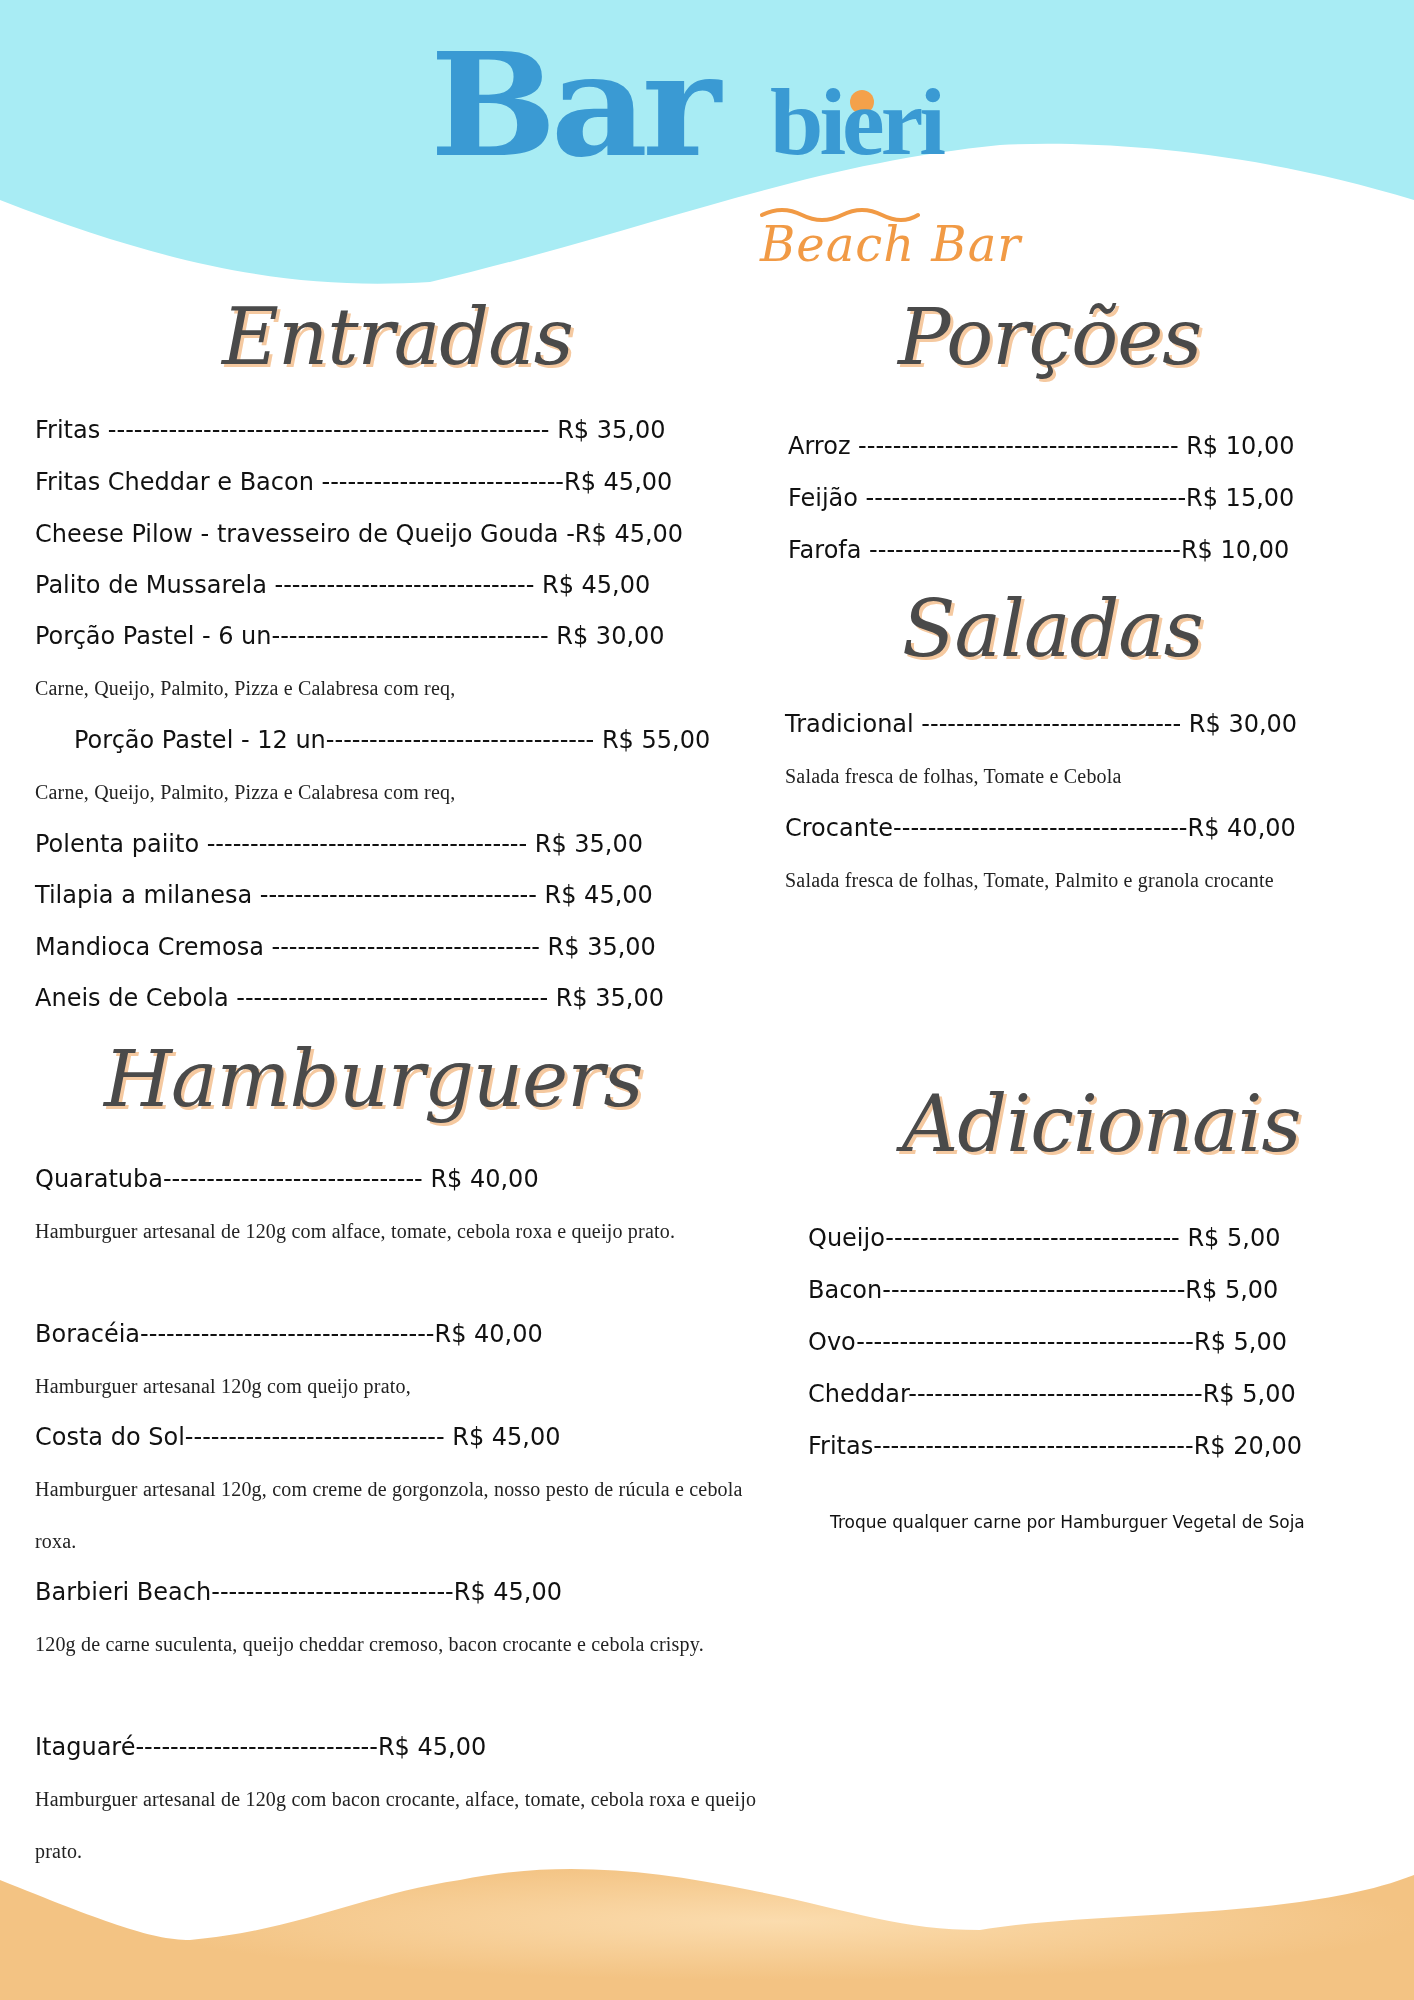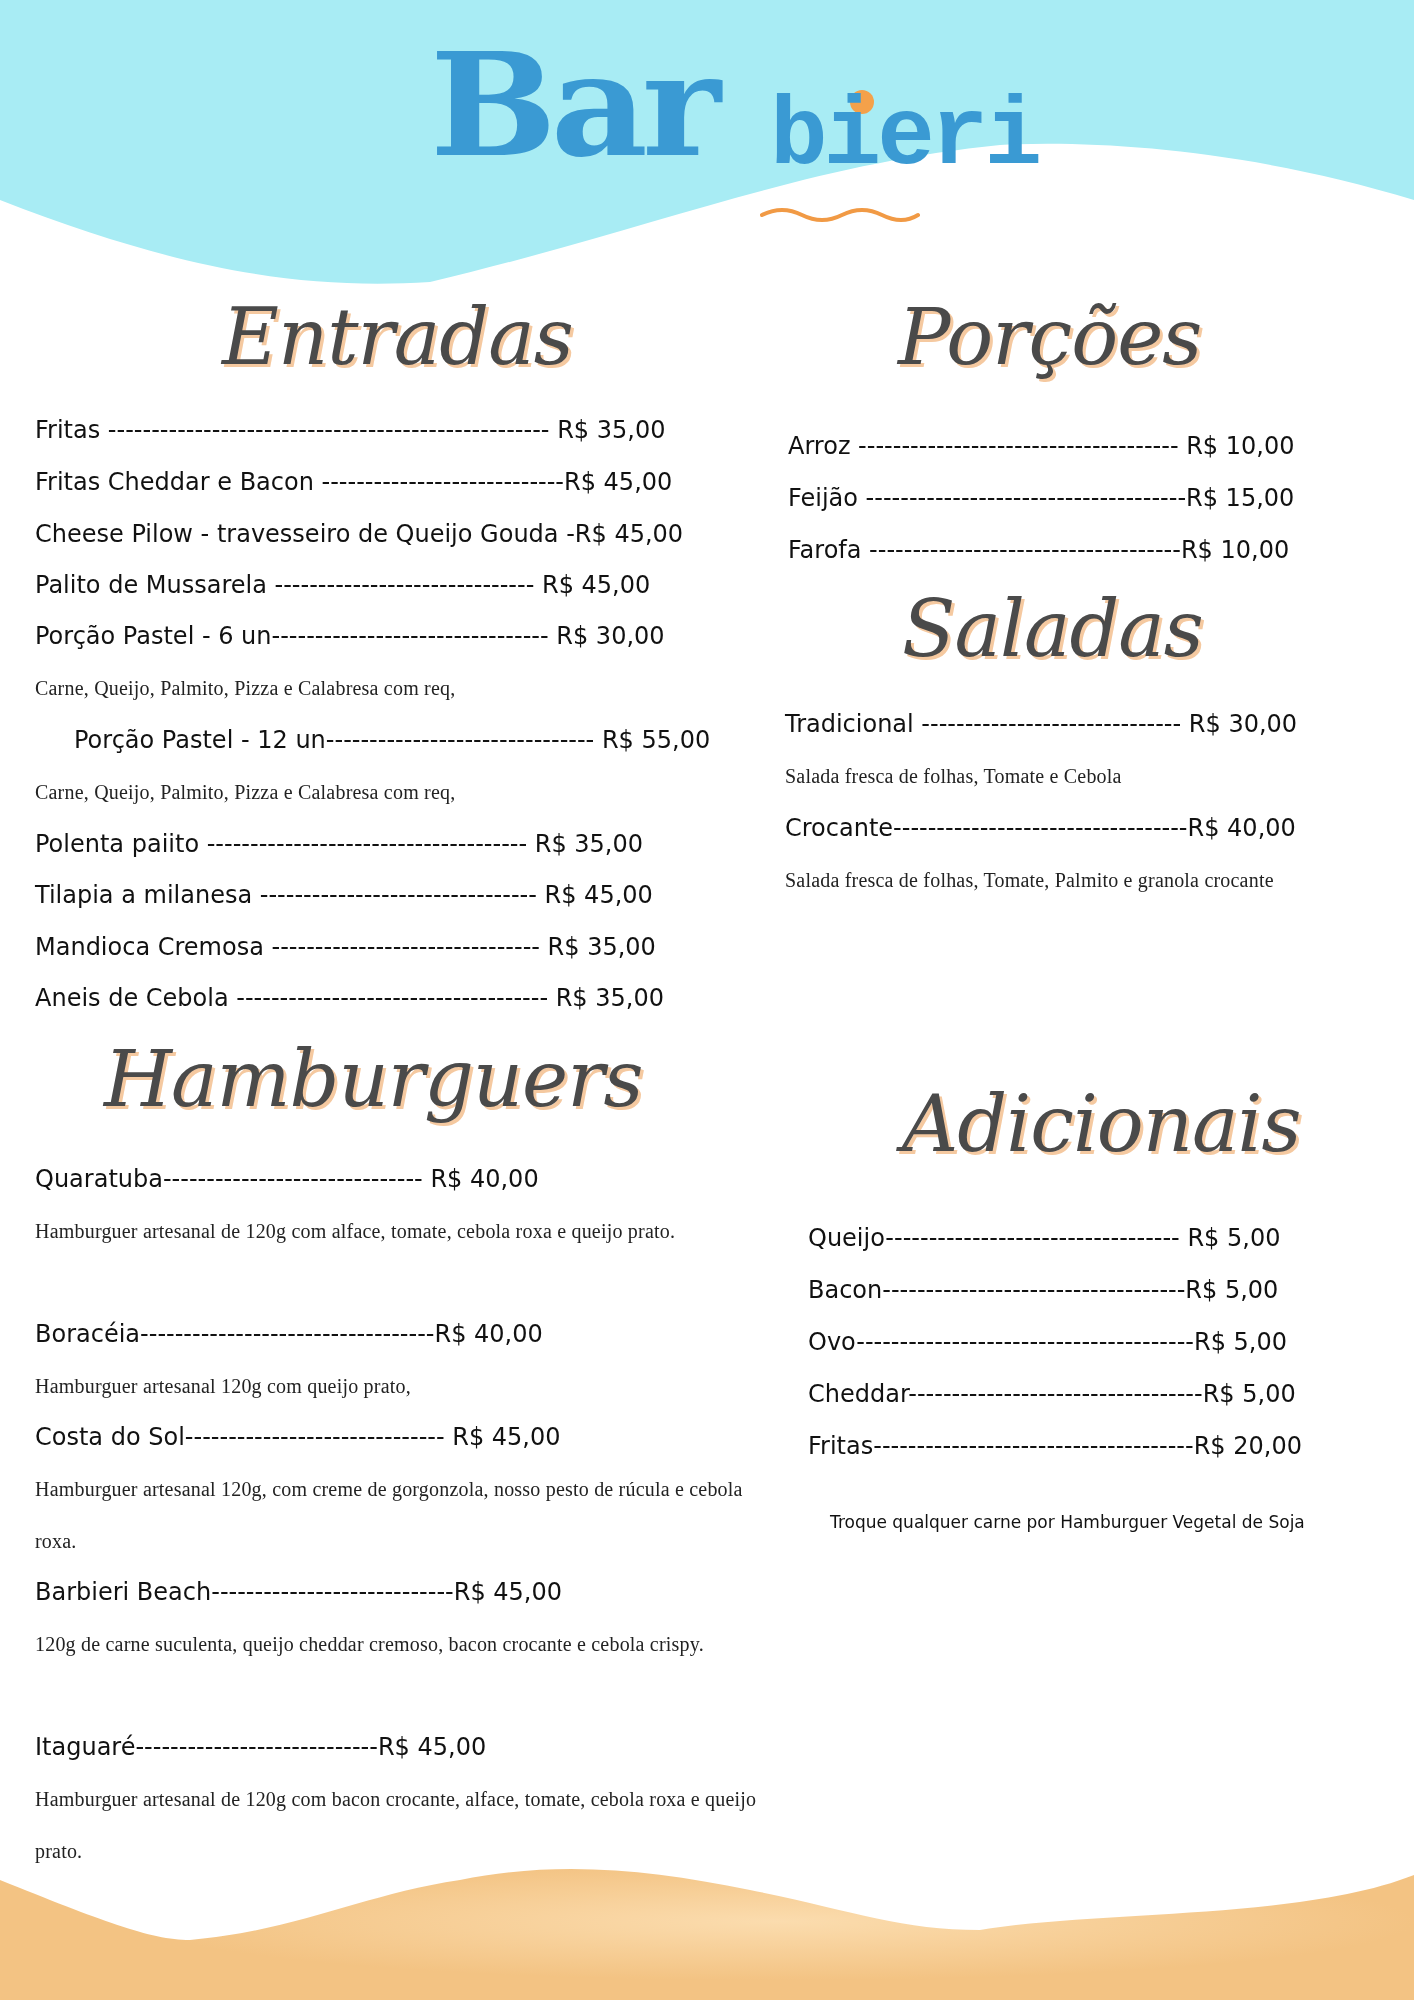--- a/index.html
+++ b/index.html
@@ -5,21 +5,21 @@
   * { box-sizing: border-box; margin: 0; padding: 0; }
   html, body { width: 1414px; height: 2000px; overflow: hidden; background: #ffffff; }
   body { position: relative; font-family: "DejaVu Sans", sans-serif; color: #111; }
 
   .bg-top { position: absolute; left: 0; top: 0; width: 1414px; height: 300px; z-index: 0; }
   .bg-bottom { position: absolute; left: 0; top: 1840px; width: 1414px; height: 160px; z-index: 0; }
 
   .logo { position: absolute; left: 430px; top: 30px; width: 600px; height: 240px; z-index: 2; }
   .logo-bar { position: absolute; left: 0; top: 0; font-family: "DejaVu Serif", serif; font-weight: bold;
     font-size: 150px; letter-spacing: -6px; color: #3a9ad3; line-height: 1; transform: scaleY(0.95); }
-  .logo-bieri { position: absolute; left: 340px; top: 60px; font-family: Liberation Mono, monospace; font-weight: bold;
+  .logo-bieri { position: absolute; left: 340px; top: 44px; font-family: Liberation Serif, serif; font-weight: bold;
     font-size: 96px; letter-spacing: -4px; color: #3a9ad3; line-height: 1; }
   .logo-dot { position: absolute; left: 420px; top: 60px; width: 24px; height: 24px; border-radius: 50%; background: #f4a14a; }
   .logo-wave { position: absolute; left: 330px; top: 175px; width: 160px; height: 20px; }
   .logo-beach { position: absolute; left: 330px; top: 190px; font-family: "DejaVu Serif", serif; font-style: italic;
     font-size: 48px; color: #f19a45; line-height: 1; letter-spacing: 1px; }
 
   .section-title { position: absolute; font-family: "DejaVu Serif", serif; font-style: italic; font-weight: normal;
     font-size: 78px; color: #4a4a4a; line-height: 1; text-shadow: 3px 3px 0 #f5c9a0; letter-spacing: -1px; z-index: 2; }
 
   .item { position: absolute; font-family: "DejaVu Sans", sans-serif; font-size: 24px; color: #111; line-height: 30px;
@@ -44,20 +44,21 @@
   <path d="M0,40 C100,80 150,100 190,100 C300,90 360,55 460,40 C560,20 650,30 750,50 C850,70 900,90 980,90 C1100,70 1300,80 1414,35 L1414,160 L0,160 Z" fill="url(#sandGlow)"></path>
 </svg>
 
 <div class="logo">
   <div class="logo-bar">Bar</div>
   <div class="logo-dot"></div>
   <div class="logo-bieri">bieri</div>
   <svg class="logo-wave" viewBox="0 0 160 20">
     <path d="M2,10 Q22,0 42,10 T82,10 T122,10 T158,10" fill="none" stroke="#f19a45" stroke-width="4" stroke-linecap="round"></path>
   </svg>
+  <div class="logo-beach">Beach Bar</div>
 </div>
 
 <div class="section-title" style="left:222px; top:298px;text-align:center;">Entradas</div>
 <div class="item" style="left:35px; top:415px;">Fritas --------------------------------------------------- R$ 35,00</div>
 <div class="item" style="left:35px; top:467px;">Fritas Cheddar e Bacon ----------------------------R$ 45,00</div>
 <div class="item" style="left:35px; top:519px;">Cheese Pilow - travesseiro de Queijo Gouda -R$ 45,00</div>
 <div class="item" style="left:35px; top:570px;">Palito de Mussarela ------------------------------ R$ 45,00</div>
 <div class="item" style="left:35px; top:621px;">Porção Pastel - 6 un-------------------------------- R$ 30,00</div>
 <div class="desc" style="left:35px; top:662px; width:700px;">Carne, Queijo, Palmito, Pizza e Calabresa com req,</div>
 <div class="item" style="left:35px; top:725px;margin-left:39px;">Porção Pastel - 12 un------------------------------- R$ 55,00</div>

